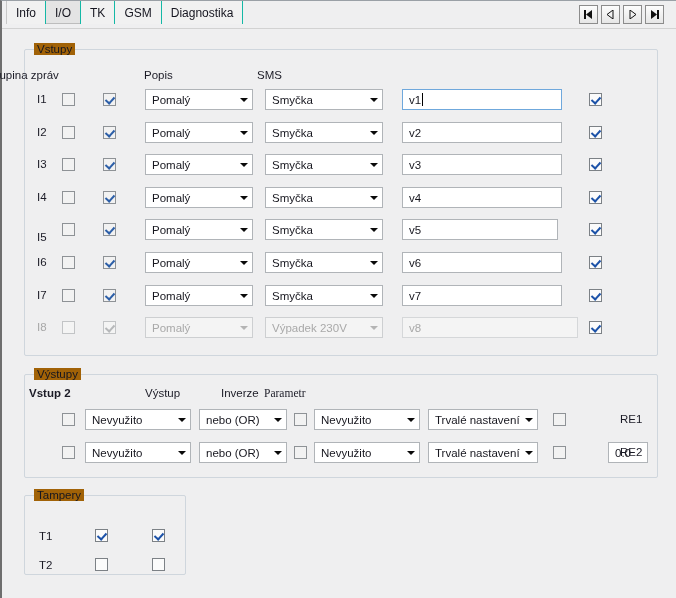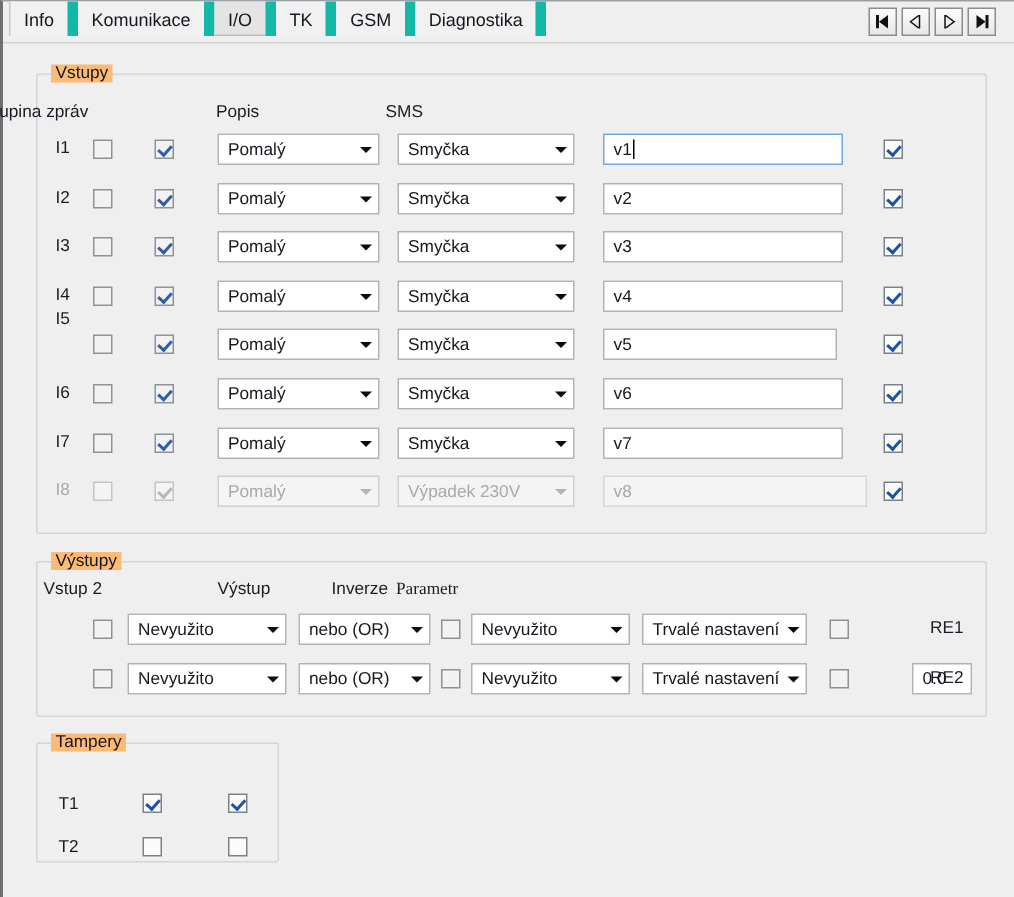--- a/index.html
+++ b/index.html
@@ -33,21 +33,21 @@
     display: flex; align-items: stretch;
     height: 23px;
     margin-left: 4px;
   }
   .tab {
     display: flex; align-items: center;
     padding: 0 9px;
     height: 23px;
     font-size: 12px;
     color: #15151f;
-    border-right: 7px solid #14b8a6;
+    border-right: 1px solid #14b8a6;
     background: #f1f1f1;
     cursor: default;
     white-space: nowrap;
   }
   .tab:first-child { border-left: 1px solid #c8c8c8; }
   .tab.active {
     background: #e4e4e4;
     box-shadow: inset 0 -1px 0 #bdbdbd;
   }
   .tabbar-underline {
@@ -71,21 +71,21 @@
   .group {
     position: absolute;
     border: 1px solid #cfd6dd;
     border-radius: 2px;
     background: transparent;
     box-sizing: border-box;
   }
   .group > .legend {
     position: absolute;
     top: -7px; left: 9px;
-    background: #fdba74;
+    background: #a16207;
     padding: 0 3px;
     font-size: 11.5px;
     color: #16161f;
     white-space: nowrap;
   }
   #grp-vstupy { left: 22px; top: 48px; width: 634px; height: 307px; }
   #grp-vystupy { left: 22px; top: 373px; width: 634px; height: 104px; }
   #grp-tampery { left: 22px; top: 494px; width: 162px; height: 80px; }
   
   .hdr {
@@ -180,21 +180,20 @@
   .tin.disabled { border-color: #d5d7d9; background: #f4f4f4; color: #a9a9a9; }
 </style>
 </head>
 <body>
 
 <div id="window">
 
   <div id="tabbar">
     <div class="tabs" id="tabs-holder">
         <div class="tab">Info</div>
-        <div class="tab">Komunikace</div>
         <div class="tab active">I/O</div>
         <div class="tab">TK</div>
         <div class="tab">GSM</div>
         <div class="tab">Diagnostika</div>
       </div>
   </div>
   <div class="tabbar-underline"></div>
 
   <div id="navbtns">
       <div class="navbtn">
@@ -306,21 +305,21 @@
       <div class="combo" style="left: 263px; top: 186px; width: 118px;">
         <span class="txt">Smyčka</span>
         <span class="arrow">
           <i></i>
         </span>
       </div>
       <div class="tin" style="left: 400px; top: 186px; width: 160px;">
         <span>v4</span>
       </div>
       <div class="cb checked bright" style="left: 587px; top: 190px;"></div>
-      <div class="rowlabel" style="left: 35px; top: 206px;">I5</div>
+      <div class="rowlabel" style="left: 35px; top: 230px;">I5</div>
       <div class="cb" style="left: 60px; top: 222px;"></div>
       <div class="cb checked" style="left: 101px; top: 222px;"></div>
       <div class="combo" style="left: 143px; top: 218px; width: 108px;">
         <span class="txt">Pomalý</span>
         <span class="arrow">
           <i></i>
         </span>
       </div>
       <div class="combo" style="left: 263px; top: 218px; width: 118px;">
         <span class="txt">Smyčka</span>
@@ -388,21 +387,21 @@
       <div class="tin disabled" style="left: 400px; top: 316px; width: 176px;">
         <span>v8</span>
       </div>
       <div class="cb checked bright" style="left: 587px; top: 320px;"></div>
     </div>
 
   <div class="group" id="grp-vystupy">
     <span class="legend">Výstupy</span>
   </div>
   <div id="outputs-layer">
-      <div class="hdr" style="top: 386px; left: 27px; width: auto; text-align: left;">Vstup 2</div>
+      <div class="hdr" style="top: 386px; left: 27px; width: auto; text-align: left; font-weight: bold;">Vstup 2</div>
       <div class="hdr" style="top: 386px; left: 143px; width: auto; text-align: left;">Výstup</div>
       <div class="hdr" style="top: 386px; left: 219px; width: auto; text-align: left;">Inverze</div>
       <div class="hdr" style="top: 386px; left: 262px; width: auto; text-align: left; font-family: Liberation Serif, serif;">Parametr</div>
       <div class="cb" style="left: 60px; top: 412px;"></div>
       <div class="combo" style="left: 83px; top: 408px; width: 106px;">
         <span class="txt">Nevyužito</span>
         <span class="arrow">
           <i></i>
         </span>
       </div>

